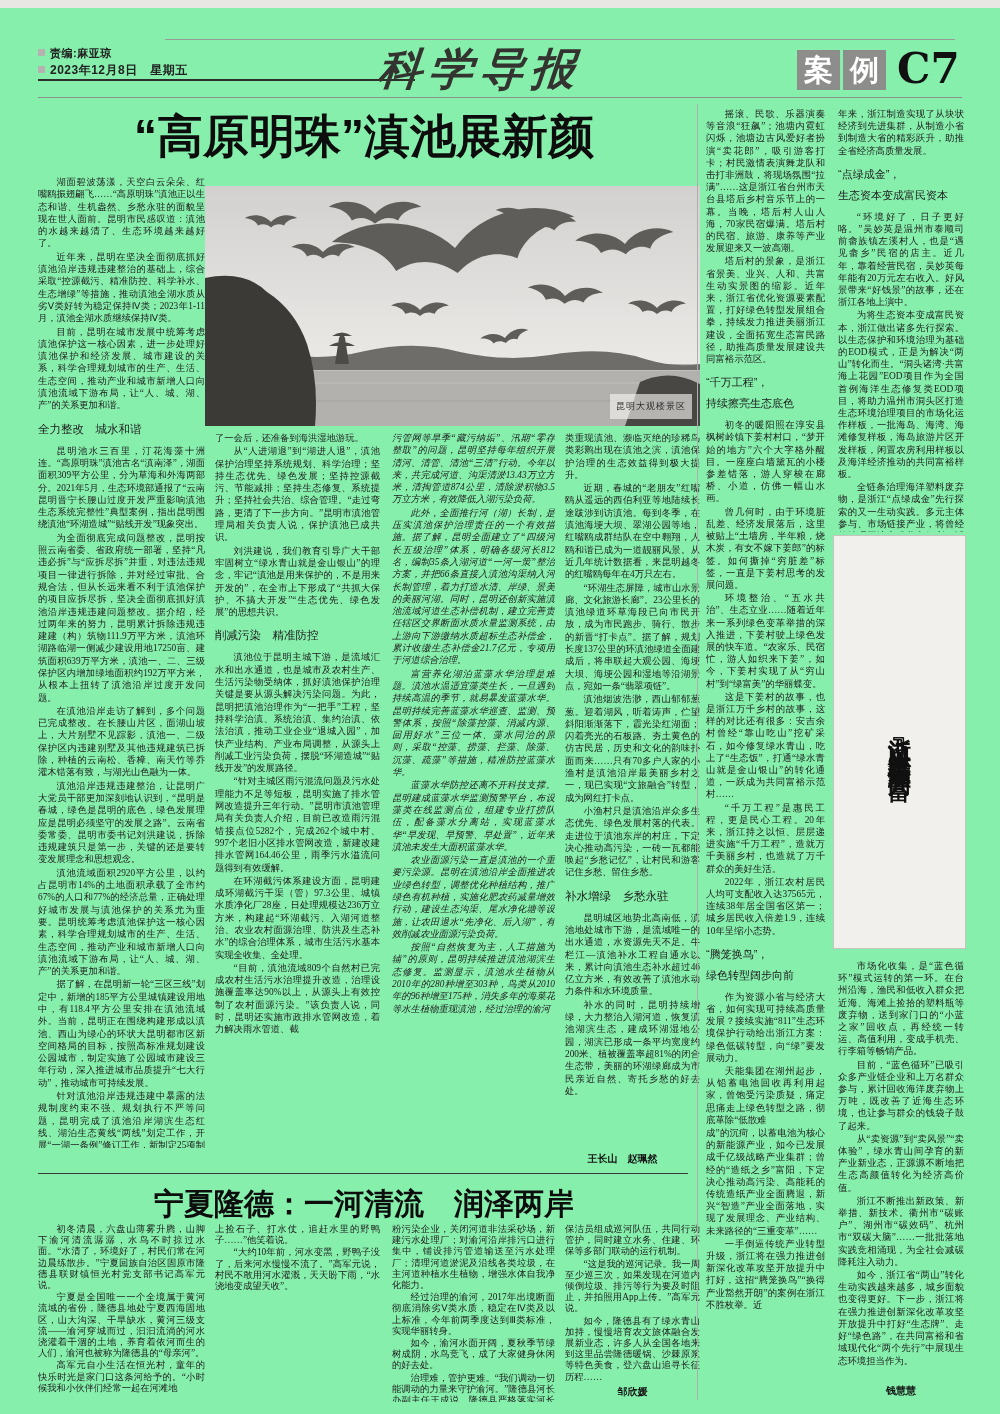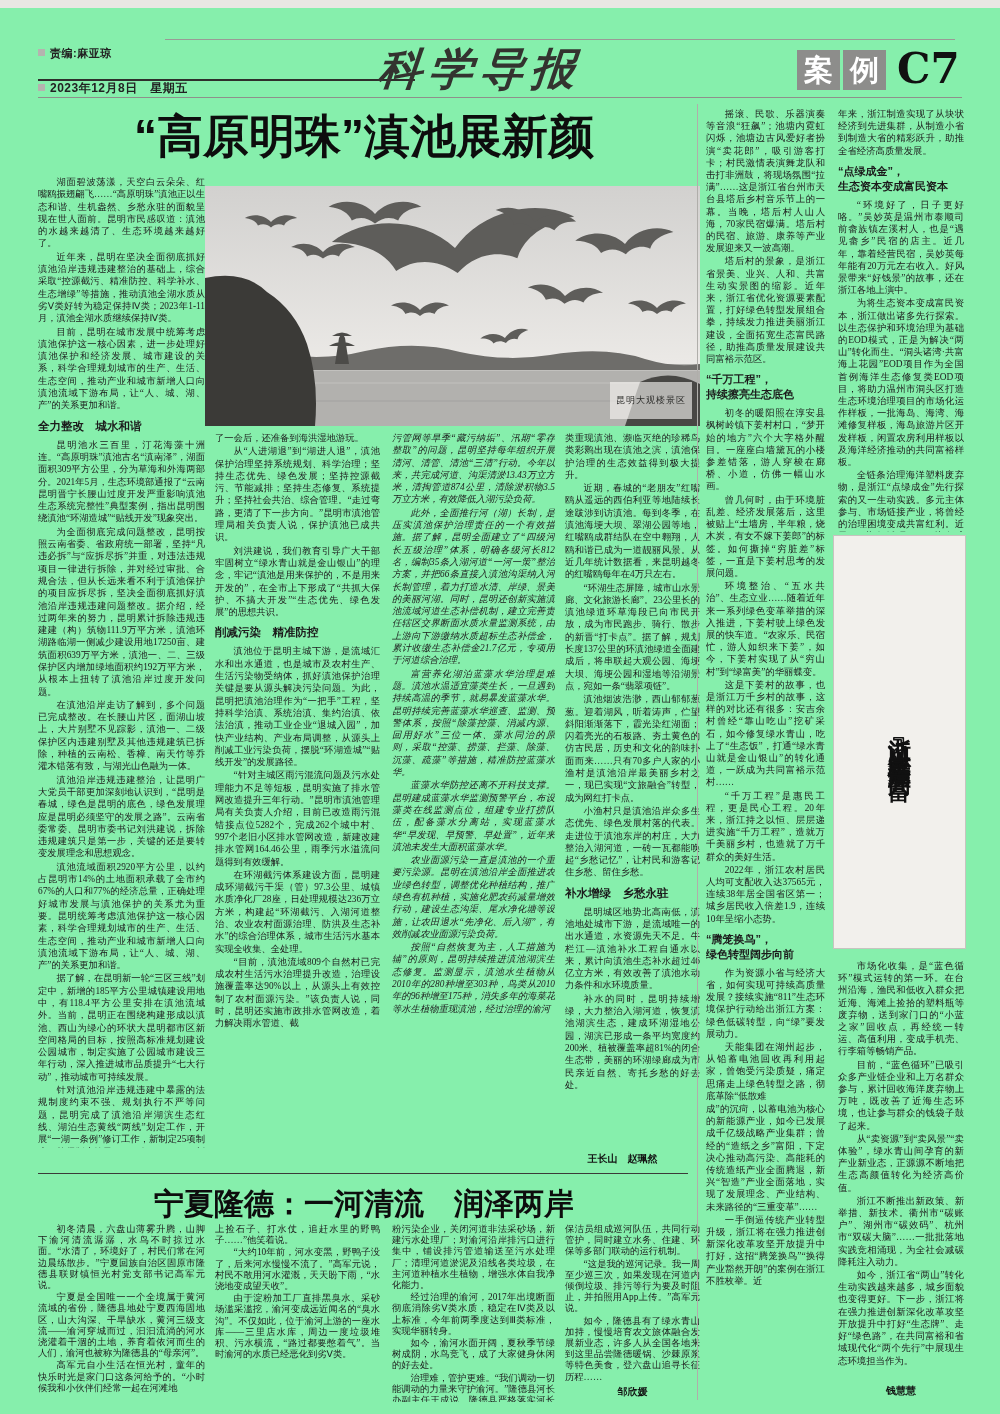--- a/index.html
+++ b/index.html
@@ -23,49 +23,49 @@
   
   .mainhead{font-family:"Liberation Sans",sans-serif;font-weight:900;font-size:46px;
             text-align:center;letter-spacing:0px;color:#0d0d0d;white-space:nowrap;}
   .nxhead{font-family:Liberation Mono, monospace;font-weight:900;font-size:30px;
           text-align:center;color:#0d0d0d;white-space:nowrap;}
 
   
   .col{position:absolute;text-align:justify;font-size:9.3px;line-height:12.3px;overflow:hidden;}
   .col p{margin:0 0 1px 0;text-indent:2em;}
   .col p.cont{text-indent:0;}
-  .col .sec{font-family:"Liberation Sans",sans-serif;font-weight:bold;font-size:11.5px;
-            line-height:15px;margin:7px 0 5px 0;white-space:pre-line;text-indent:0;}
+  .col .sec{font-family:"Liberation Sans",sans-serif;font-weight:normal;font-size:11.5px;
+            line-height:21px;margin:7px 0 5px 0;white-space:pre-line;text-indent:0;}
   .rcol{font-size:9.4px;line-height:12.2px;}
   .rcol .sec{font-size:11px;}
   .bcol{font-size:9.3px;line-height:11.2px;}
   .byline{position:absolute;font-family:"Liberation Sans",sans-serif;font-weight:bold;
           font-size:10px;text-align:center;color:#111;}
 
   
   .photo{position:absolute;left:205px;top:178px;width:495px;height:240px;overflow:hidden;background:#d8d7d5;}
   .caption{position:absolute;right:8px;bottom:7px;background:rgba(248,247,244,.62);
-           padding:12px 6px;font-size:9px;color:#2e2e2c;letter-spacing:1px;}
+           padding:6px 6px;font-size:9px;color:#2e2e2c;letter-spacing:1px;}
 
   
   .vbox{position:absolute;left:833px;top:527px;width:131px;height:412px;background:#f2f0ec;
         border:1px solid #c7c4bf;display:flex;align-items:center;justify-content:center;}
   .vtitle{writing-mode:vertical-rl;text-orientation:upright;font-family:"Liberation Serif",serif;
           font-size:23px;font-weight:bold;letter-spacing:3px;color:#111;}
 </style>
 </head>
 <body>
 
 <div class="page">
 
   <div class="hr" style="left:165px;top:31px;width:790px;"></div>
   <div class="abs ed-line" style="left:38px;top:38px;">
     <span class="sq"></span><span>责编:麻亚琼</span>
   </div>
-  <div class="abs ed-line" style="left:38px;top:72px;font-size:12px;">
+  <div class="abs ed-line" style="left:38px;top:54px;font-size:12px;">
     <span class="sq"></span><span>2023年12月8日　星期五</span>
   </div>
   <div class="hr dark" style="left:38px;top:71px;width:377px;"></div>
   <div class="abs masthead" style="left:378px;top:32px;">科学导报</div>
   <div class="abs" style="left:797px;top:42px;">
     <span class="badge">案</span><span class="badge">例</span>
   </div>
   <div class="abs pageno" style="left:897px;top:36px;">C7</div>
   <div class="hr" style="left:38px;top:89px;width:924px;background:#8f8f8b;"></div>
 
@@ -133,38 +133,37 @@
       <p>富营养化湖泊蓝藻水华治理是难题。滇池水温适宜藻类生长，一旦遇到持续高温的季节，就易暴发蓝藻水华。昆明持续完善蓝藻水华巡查、监测、预警体系，按照“除藻控藻、消减内源、回用好水”三位一体、藻水同治的原则，采取“控藻、捞藻、拦藻、除藻、沉藻、疏藻”等措施，精准防控蓝藻水华。</p>
       <p>蓝藻水华防控还离不开科技支撑。昆明建成蓝藻水华监测预警平台，布设藻类在线监测点位，组建专业打捞队伍，配备藻水分离站，实现蓝藻水华“早发现、早预警、早处置”，近年来滇池未发生大面积蓝藻水华。</p>
       <p>农业面源污染一直是滇池的一个重要污染源。昆明在滇池沿岸全面推进农业绿色转型，调整优化种植结构，推广绿色有机种植，实施化肥农药减量增效行动，建设生态沟渠、尾水净化塘等设施，让农田退水“先净化、后入湖”，有效削减农业面源污染负荷。</p>
       <p>按照“自然恢复为主，人工措施为辅”的原则，昆明持续推进滇池湖滨生态修复。监测显示，滇池水生植物从2010年的280种增至303种，鸟类从2010年的96种增至175种，消失多年的海菜花等水生植物重现滇池，经过治理的渝河</p>
     </div>
   <div class="col" style="left:565px;top:424px;width:135px;height:716px;">
       <p class="cont">类重现滇池、濒临灭绝的珍稀鸟类彩鹮出现在滇池之滨，滇池保护治理的生态效益得到极大提升。</p>
       <p>近期，春城的“老朋友”红嘴鸥从遥远的西伯利亚等地陆续长途跋涉到访滇池。每到冬季，在滇池海埂大坝、翠湖公园等地，红嘴鸥成群结队在空中翱翔，人鸥和谐已成为一道靓丽风景。从近几年统计数据看，来昆明越冬的红嘴鸥每年在4万只左右。</p>
       <p>“环湖生态屏障，城市山水景廊、文化旅游长廊”。23公里长的滇池绿道环草海段已向市民开放，成为市民跑步、骑行、散步的新晋“打卡点”。据了解，规划长度137公里的环滇池绿道全面建成后，将串联起大观公园、海埂大坝、海埂公园和湿地等沿湖景点，宛如一条“翡翠项链”。</p>
       <p>滇池烟波浩渺，西山郁郁葱葱。迎着湖风，听着涛声，伫望斜阳渐渐落下，霞光染红湖面；闪着亮光的石板路、夯土黄色的仿古民居，历史和文化的韵味扑面而来……只有70多户人家的小渔村是滇池沿岸最美丽乡村之一，现已实现“文旅融合”转型，成为网红打卡点。</p>
-      <p>小渔村只是滇池沿岸众多生态优先、绿色发展村落的代表。走进位于滇池东岸的村庄，大力整治入湖河道，一砖一瓦都能唤起“乡愁记忆”，让村民和游客记住乡愁、留住乡愁。</p>
+      <p>小渔村只是滇池沿岸众多生态优先、绿色发展村落的代表。走进位于滇池东岸的村庄，下定决心推动高污染，一砖一瓦都能唤起“乡愁记忆”，让村民和游客记住乡愁、留住乡愁。</p>
       <div class="sec">补水增绿　乡愁永驻</div>
       <p>昆明城区地势北高南低，滇池地处城市下游，是流域唯一的出水通道，水资源先天不足。牛栏江—滇池补水工程自通水以来，累计向滇池生态补水超过46亿立方米，有效改善了滇池水动力条件和水环境质量。</p>
       <p>补水的同时，昆明持续增绿，大力整治入湖河道，恢复滇池湖滨生态，建成环湖湿地公园，湖滨已形成一条平均宽度约200米、植被覆盖率超81%的闭合生态带，美丽的环湖绿廊成为市民亲近自然、寄托乡愁的好去处。</p>
     </div>
   <div class="byline" style="left:545px;top:1144px;width:155px;">王长山　赵珮然</div>
 
   <div class="hr" style="left:38px;top:1165px;width:650px;background:#3a3a38;"></div>
   <div class="abs nxhead" style="left:38px;top:1176px;width:652px;">宁夏隆德：一河清流　润泽两岸</div>
   <div class="col bcol" style="left:38px;top:1216px;width:167px;height:178px;">
       <p>初冬清晨，六盘山薄雾升腾，山脚下渝河清流潺潺，水鸟不时掠过水面。“水清了，环境好了，村民们常在河边晨练散步。”宁夏回族自治区固原市隆德县联财镇恒光村党支部书记高军元说。</p>
       <p>宁夏是全国唯一一个全境属于黄河流域的省份，隆德县地处宁夏西海固地区，山大沟深、干旱缺水，黄河三级支流——渝河穿城而过，汩汩流淌的河水浇灌着干涸的土地，养育着依河而生的人们，渝河也被称为隆德县的“母亲河”。</p>
       <p>高军元自小生活在恒光村，童年的快乐时光是家门口这条河给予的。“小时候我和小伙伴们经常一起在河滩地</p>
     </div>
   <div class="col bcol" style="left:215px;top:1216px;width:165px;height:178px;">
       <p class="cont">上捡石子、打水仗，追赶水里的野鸭子……”他笑着说。</p>
       <p>“大约10年前，河水变黑，野鸭子没了，后来河水慢慢不流了。”高军元说，村民不敢用河水灌溉，天天盼下雨，“水浇地变成望天收”。</p>
-      <p>由于淀粉加工厂直排黑臭水、采砂场滥采滥挖，渝河变成远近闻名的“臭水沟”。不仅如此，位于渝河上游的一座水库——三里店水库，周边一度垃圾堆积、污水横流，“路过都要憋着气”。当时渝河的水质已经恶化到劣Ⅴ类。</p>
     </div>
   <div class="col bcol" style="left:392px;top:1216px;width:163px;height:178px;">
       <p class="cont">粉污染企业，关闭河道非法采砂场，新建污水处理厂；对渝河沿岸排污口进行集中，铺设排污管道输送至污水处理厂；清理河道淤泥及沿线各类垃圾，在主河道种植水生植物，增强水体自我净化能力。</p>
       <p>经过治理的渝河，2017年出境断面彻底消除劣Ⅴ类水质，稳定在Ⅳ类及以上标准，今年前两季度达到Ⅲ类标准，实现华丽转身。</p>
       <p>如今，渝河水面开阔，夏秋季节绿树成阴，水鸟竞飞，成了大家健身休闲的好去处。</p>
       <p>治理难，管护更难。“我们调动一切能调动的力量来守护渝河。”隆德县河长办副主任王成说，隆德县严格落实河长制，聘请护河员、</p>
     </div>
   <div class="col bcol" style="left:565px;top:1216px;width:135px;height:158px;">
       <p class="cont">保洁员组成巡河队伍，共同行动管护，同时建立水务、住建、环保等多部门联动的运行机制。</p>
       <p>“这是我的巡河记录。我一周至少巡三次，如果发现在河道内倾倒垃圾、排污等行为要及时阻止，并拍照用App上传。”高军元说。</p>

